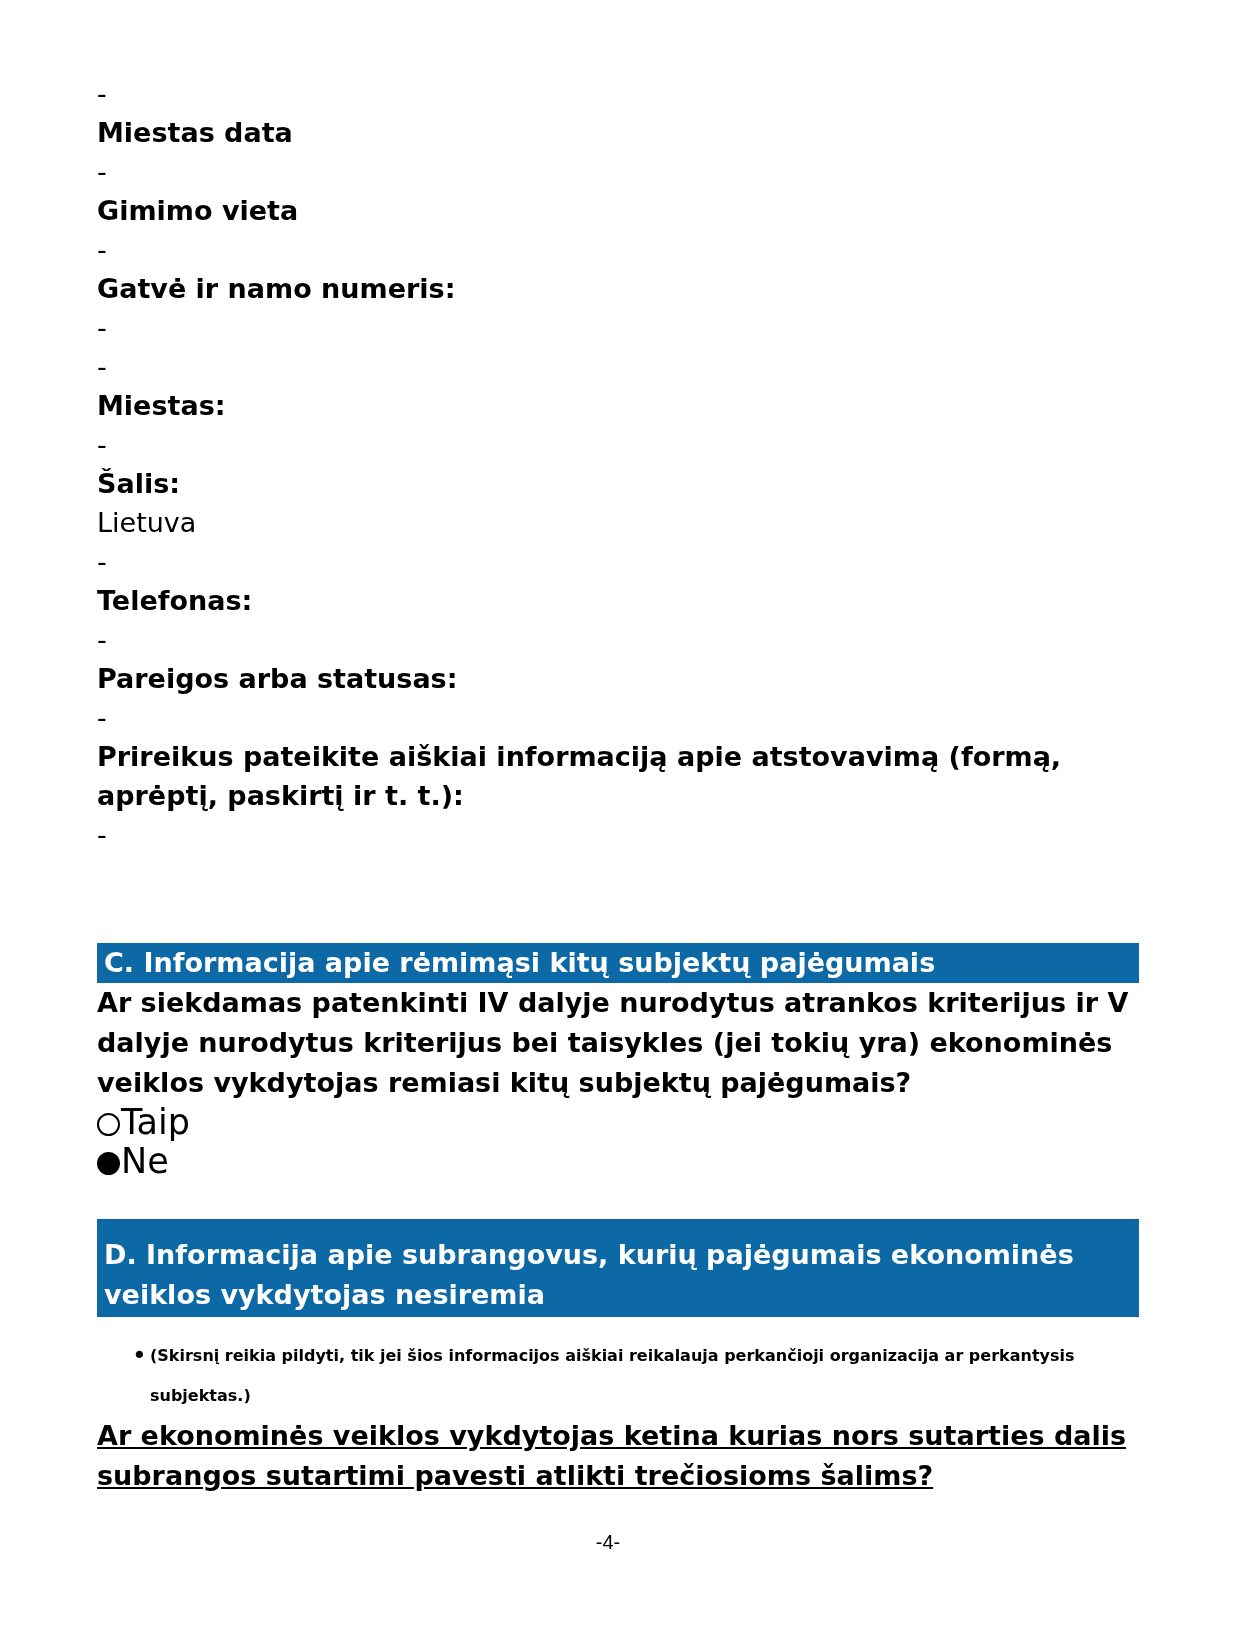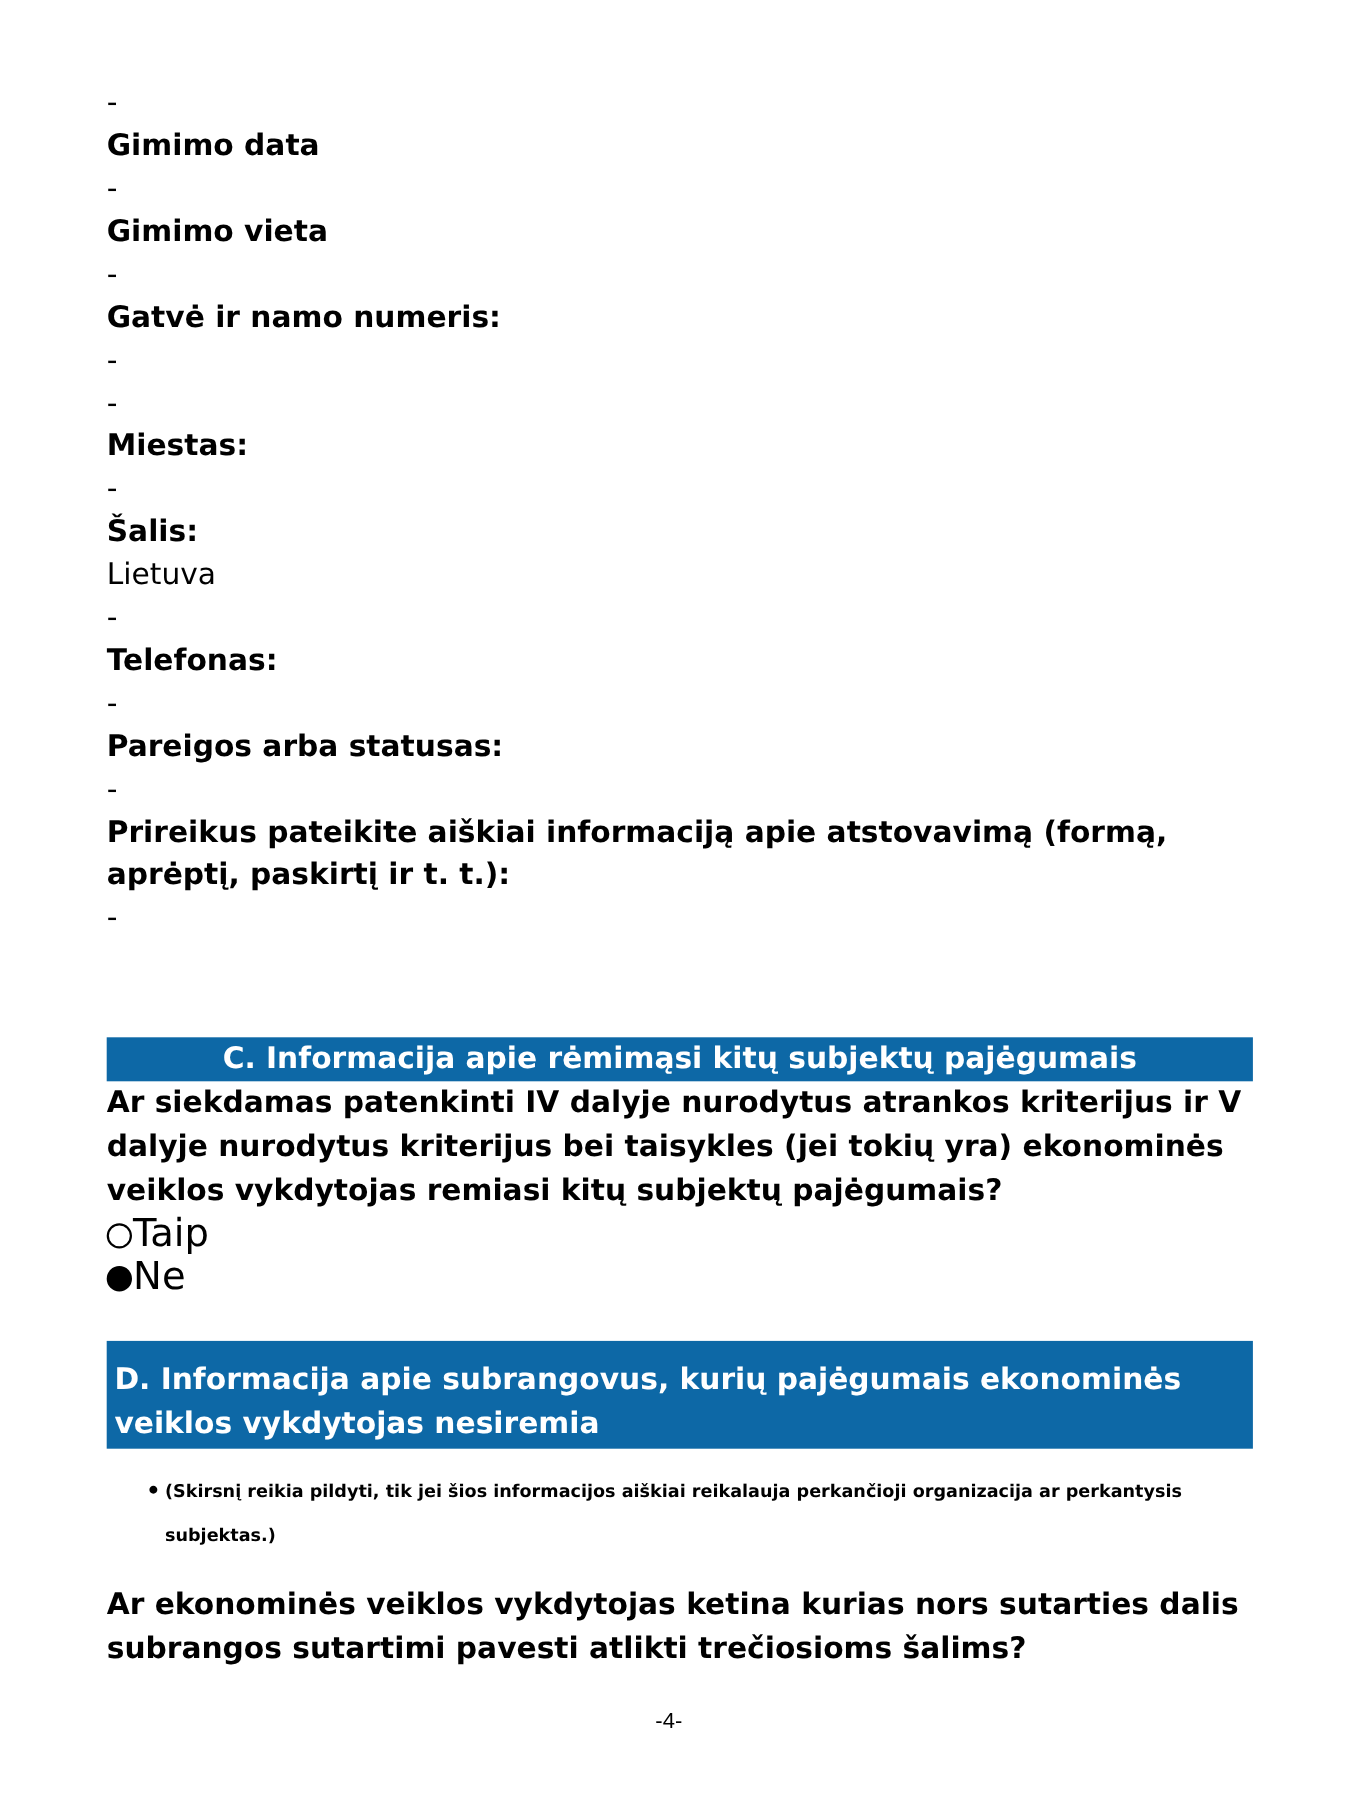--- a/index.html
+++ b/index.html
@@ -43,21 +43,20 @@
     font-weight: bold;
     font-size: 27px;
     line-height: 40px;
     padding: 0 7px;
     box-sizing: border-box;
     width: 1042px;
   }
   .section-bar.c-bar {
     margin-top: 89px;
     height: 40px;
-    text-align: center;
   }
   .section-bar.d-bar {
     margin-top: 38px;
     padding-top: 16px;
     padding-bottom: 2px;
   }
   .question {
     font-weight: bold;
     font-size: 27px;
     line-height: 40px;
@@ -97,41 +96,41 @@
     flex: 0 0 auto;
   }
   .bullet-text {
     display: inline-block;
     width: 965px;
     font-size: 16px;
     line-height: 40px;
     font-weight: bold;
   }
   .q2 {
-    margin-top: 23px;
+    text-decoration: underline;
   }
   .footer {
     margin-top: 34px;
     text-align: center;
     font-family: "Liberation Sans", sans-serif;
     font-size: 20px;
     line-height: 24px;
     
     margin-left: -20px;
   }
 </style>
 </head>
 <body>
 
 <div class="page">
   <div class="content">
 
     <div class="fields" id="fields">
         <div class="field-line">-</div>
-        <div class="field-line bold">Gimimo data</div>
+        <div class="field-line bold">Miestas data</div>
         <div class="field-line">-</div>
         <div class="field-line bold">Gimimo vieta</div>
         <div class="field-line">-</div>
         <div class="field-line bold">Gatvė ir namo numeris:</div>
         <div class="field-line">-</div>
         <div class="field-line">-</div>
         <div class="field-line bold">Miestas:</div>
         <div class="field-line">-</div>
         <div class="field-line bold">Šalis:</div>
         <div class="field-line">Lietuva</div>

